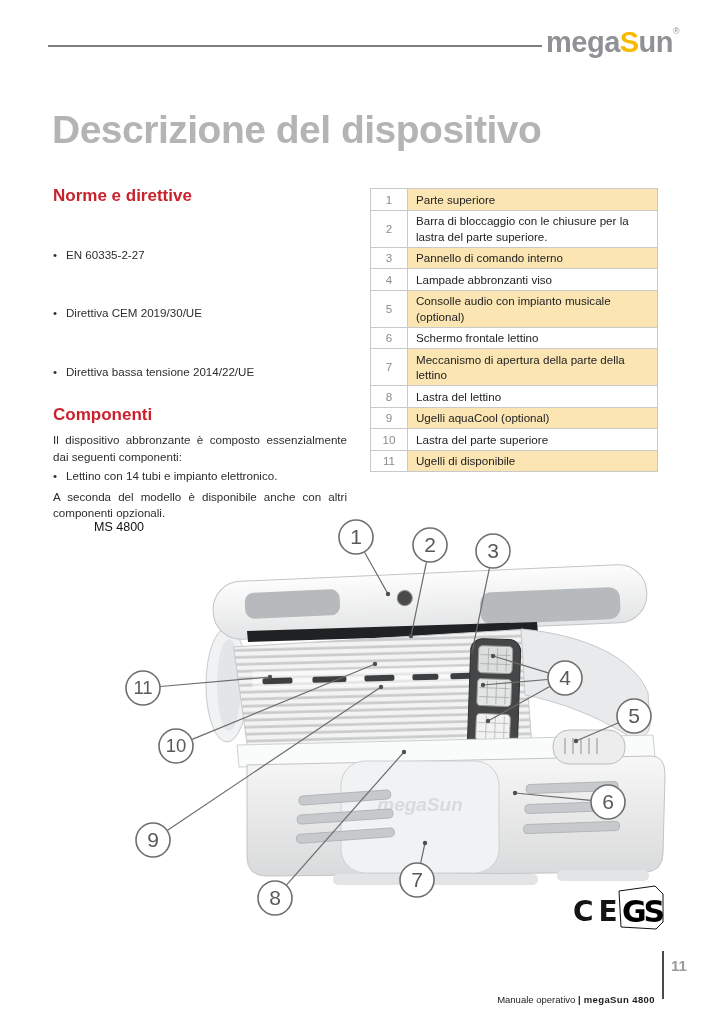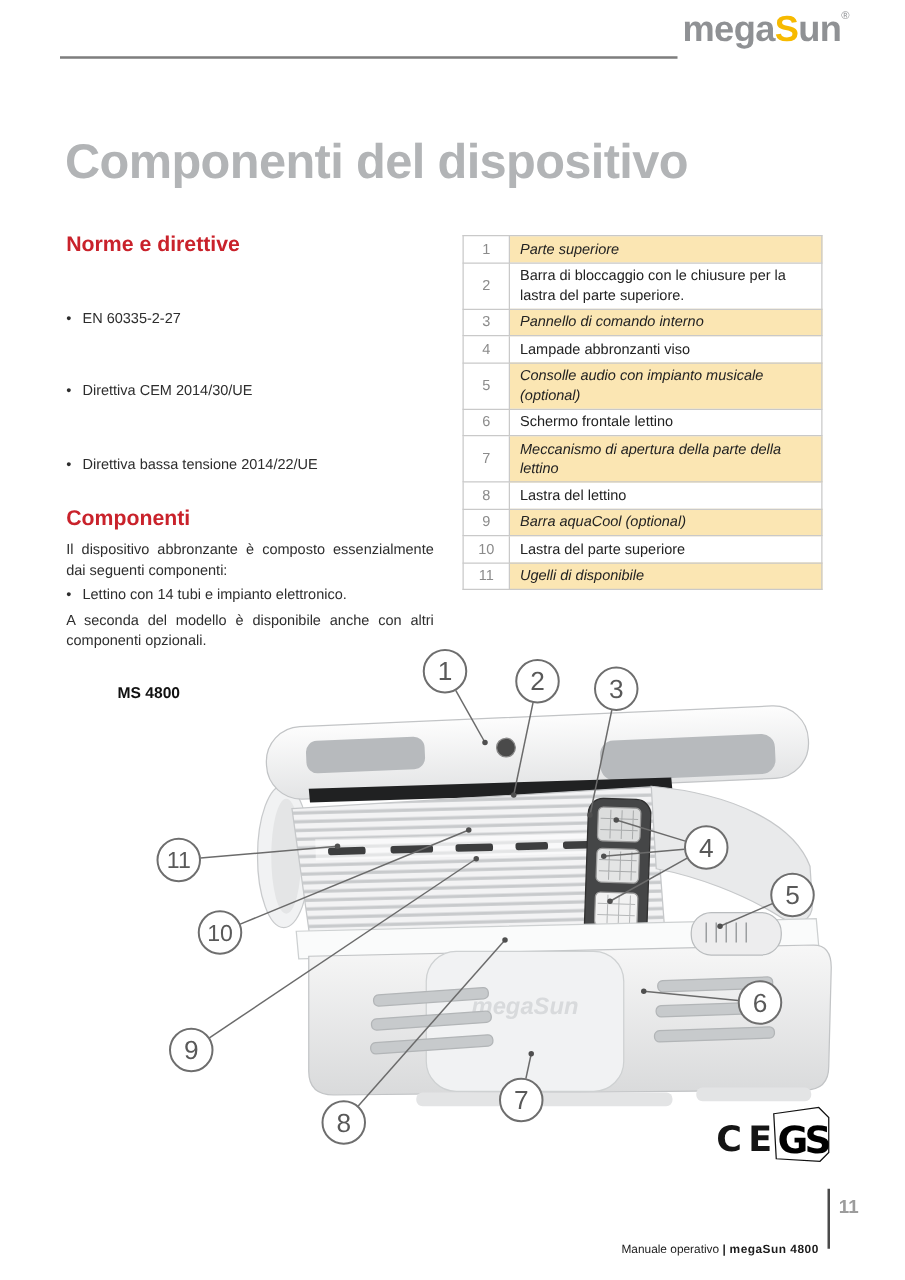--- a/index.html
+++ b/index.html
@@ -9,64 +9,64 @@
     --logo-yellow:#f7ba00;
     --table-highlight:#fbe6b3;
     --table-border:#c9c9c9;
   }
   html,body{margin:0;padding:0;background:#ffffff;}
   .page{
     position:relative;width:724px;height:1024px;background:#fff;
     font-family:"Liberation Sans",sans-serif;color:#2d2d2d;overflow:hidden;
   }
   .rule{position:absolute;left:48px;top:45px;width:494px;height:2px;background:#7e7e7e;}
-  .logo{position:absolute;left:546px;top:7px;font-size:29px;font-weight:700;letter-spacing:-0.5px;color:var(--logo-gray);}
+  .logo{position:absolute;left:546px;top:26px;font-size:29px;font-weight:700;letter-spacing:-0.5px;color:var(--logo-gray);}
   .logo .s{color:var(--logo-yellow);}
   .logo .rmark{font-size:9px;vertical-align:18px;font-weight:400;}
   h1.title{position:absolute;left:52px;top:108px;margin:0;font-size:39px;font-weight:700;letter-spacing:-0.5px;color:var(--title-gray);white-space:nowrap;}
   .leftcol{position:absolute;left:53px;top:186px;width:294px;}
   .leftcol h2{margin:0 0 7px 0;font-size:17px;font-weight:700;color:var(--accent-red);}
   .leftcol p{margin:0;font-size:11.6px;line-height:16.5px;text-align:justify;}
   ul.blist{list-style:none;margin:3px 0 0 0;padding:0;font-size:11.6px;}
   ul.blist li{position:relative;padding-left:13px;}
   ul.blist li::before{content:"\2022";position:absolute;left:0;top:0;}
   #norme-list li{line-height:18.4px;margin-top:40px;}
   #comp-list li{line-height:15.5px;margin-bottom:5px;text-align:justify;}
   .comp-block{margin-top:24px;}
   .outro{margin-top:2px !important;}
   table.parts{position:absolute;left:370px;top:188px;width:288px;border-collapse:collapse;font-size:11.6px;color:#222;}
   table.parts td{border:1px solid var(--table-border);padding:2.5px 8px;line-height:15.5px;vertical-align:middle;}
   table.parts td.num{width:28px;text-align:center;color:#8b8b8b;padding:2.5px 4px;}
-  table.parts tr.hl td.label{background:var(--table-highlight);font-style:italic;}
-  .model-label{position:absolute;left:53px;top:547px;font-size:12.5px;font-weight:700;color:#111;padding-left:41px;}
+  table.parts tr.hl td.label{background:var(--table-highlight);}
+  .model-label{position:absolute;left:53px;top:520px;font-size:12.5px;font-weight:400;color:#111;padding-left:41px;}
   .diagram{position:absolute;left:95px;top:515px;}
   .footer-text{position:absolute;right:69px;top:962px;font-size:9.5px;color:#1c1c1c;white-space:nowrap;margin-top:32px;}
   .footer-text .b{font-weight:700;letter-spacing:0.4px;}
   .footer-div{position:absolute;left:662px;top:951px;width:1.5px;height:48px;background:#4a4a4a;}
   .page-num{position:absolute;left:671px;top:957px;font-size:15px;font-weight:700;color:#9c9c9c;}
 </style>
 </head>
 <body>
 
 <div class="page">
 
   <div class="rule"></div>
 
   <div class="logo">
     <span>mega</span><span class="s">S</span><span>un</span><span class="rmark">®</span>
   </div>
 
-  <h1 class="title">Componenti del dispositivo</h1>
+  <h1 class="title">Descrizione del dispositivo</h1>
 
   <div class="leftcol">
     <div>
       <h2>Norme e direttive</h2>
       <ul class="blist" id="norme-list">
           <li>EN 60335-2-27</li>
-          <li>Direttiva CEM 2014/30/UE</li>
+          <li>Direttiva CEM 2019/30/UE</li>
           <li>Direttiva bassa tensione 2014/22/UE</li>
         </ul>
     </div>
     <div class="comp-block">
       <h2>Componenti</h2>
       <p>Il dispositivo abbronzante è composto essenzialmente dai seguenti componenti:</p>
       <ul class="blist" id="comp-list">
           <li>Lettino con 14 tubi e impianto elettronico.</li>
         </ul>
       <p class="outro">A seconda del modello è disponibile anche con altri componenti opzionali.</p>
@@ -102,21 +102,21 @@
         <tr class="hl">
           <td class="num">7</td>
           <td class="label">Meccanismo di apertura della parte della lettino</td>
         </tr>
         <tr>
           <td class="num">8</td>
           <td class="label">Lastra del lettino</td>
         </tr>
         <tr class="hl">
           <td class="num">9</td>
-          <td class="label">Barra aquaCool (optional)</td>
+          <td class="label">Ugelli aquaCool (optional)</td>
         </tr>
         <tr>
           <td class="num">10</td>
           <td class="label">Lastra del parte superiore</td>
         </tr>
         <tr class="hl">
           <td class="num">11</td>
           <td class="label">Ugelli di disponibile</td>
         </tr>
       </tbody>

